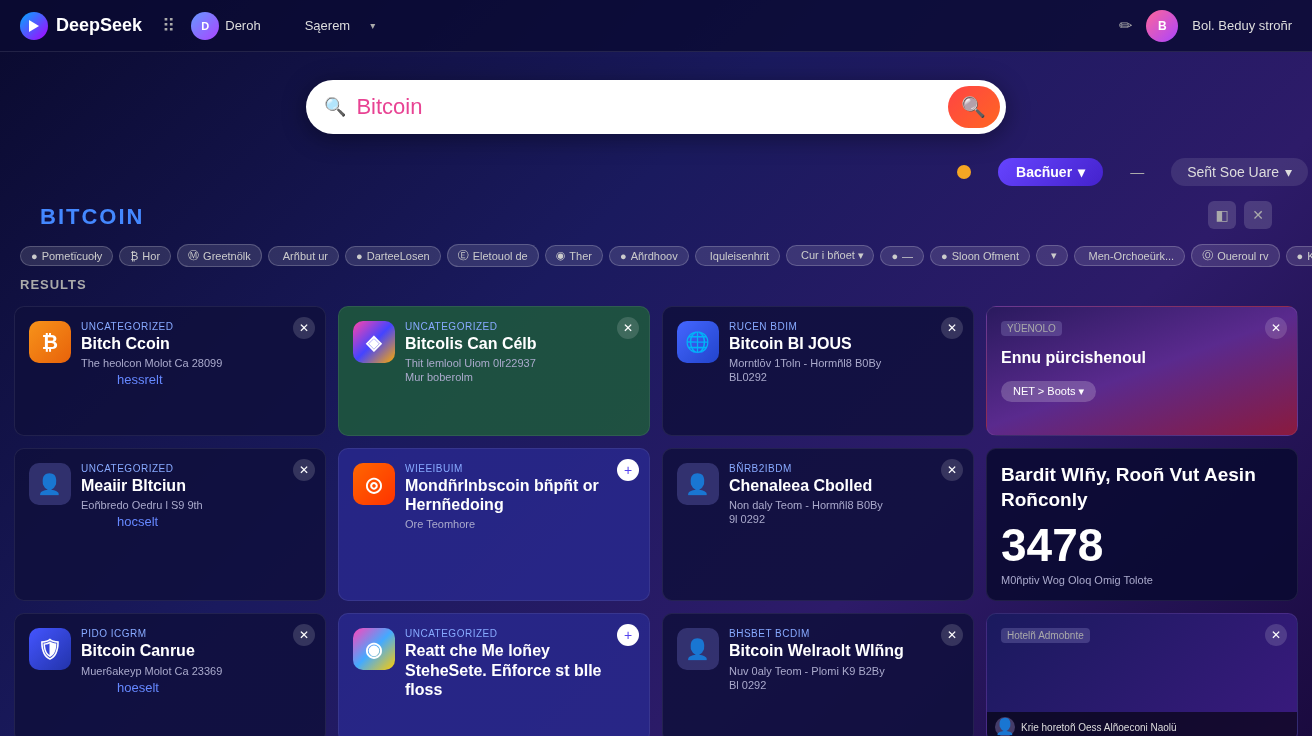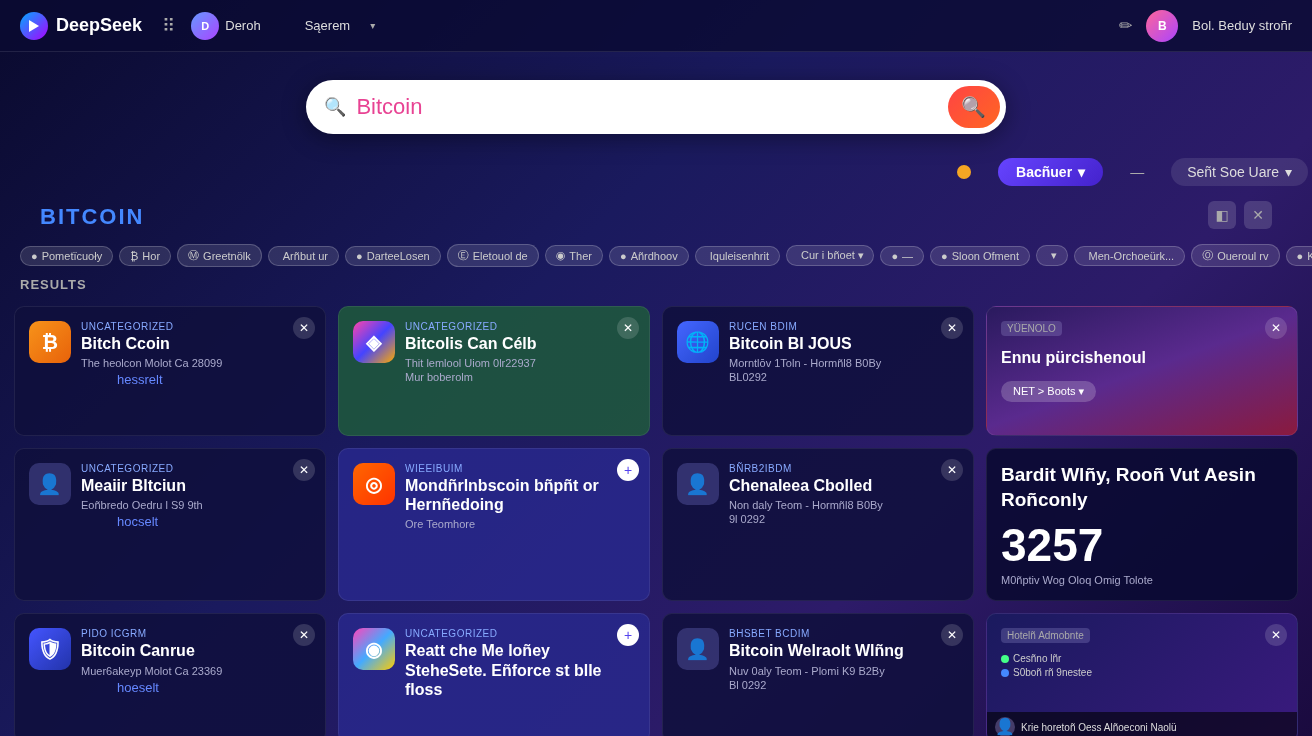--- a/index.html
+++ b/index.html
@@ -479,21 +479,21 @@
         <div class="card-info">
           <div class="card-category">BÑRB2IBDM</div>
           <div class="card-title">Chenaleea Cbolled</div>
           <div class="card-desc">Non daly Teom - Hormñl8 B0By<br>9l 0292</div>
 
         </div>
       </div>
     </div>
     <div class="card" style="background: rgba(10, 10, 50, 0.9);">
       <div class="ad-title" style="font-size:19px;margin-bottom:4px;">Bardit Wlñy, Rooñ Vut Aesin Roñconly</div>
-      <div class="ad-number">3257</div>
+      <div class="ad-number">3478</div>
       <div class="ad-subtitle">M0ñptiv Wog Oloq Omig Tolote</div>
     </div>
     <div class="card">
       <button class="card-close">✕</button>
       <div class="card-header-row">
         <div class="card-logo" style="background: linear-gradient(135deg, #4455ff, #2233aa);">🛡</div>
         <div class="card-info">
           <div class="card-category">PIDO ICGRM</div>
           <div class="card-title">Bitcoin Canrue</div>
           <div class="card-desc">Muer6akeyp Molot Ca 23369</div>
@@ -521,28 +521,18 @@
           <div class="card-category">BHSBET BCDIM</div>
           <div class="card-title">Bitcoin Welraolt Wlñng</div>
           <div class="card-desc">Nuv 0aly Teom - Plomi K9 B2By<br>Bl 0292</div>
 
         </div>
       </div>
     </div>
     <div class="card" style="background: linear-gradient(135deg, rgb(26, 26, 94), rgb(58, 26, 126)); position: relative; overflow: hidden;">
       <button class="card-close">✕</button>
       <div class="ad-tag" style="margin-bottom:4px;">Hotelñ Admobnte</div>
-      <div class="notification-row">
-        <div class="notif-item">
-          <div class="notif-dot dot-green"></div>
-          <span>Cesñno lñr</span>
-        </div>
-        <div class="notif-item">
-          <div class="notif-dot dot-blue"></div>
-          <span>S0boñ rñ 9nestee</span>
-        </div>
-      </div>
       <div style="position:absolute;bottom:0;left:0;right:0;background:rgba(0,0,0,0.6);padding:5px 8px;display:flex;align-items:center;gap:6px;">
         <div style="width:20px;height:20px;border-radius:50%;background:rgba(200,180,255,0.3);flex-shrink:0;">👤</div>
         <span style="font-size:10px;color:#ddd;">Krie horetoñ Oess Alñoeconi Naolü</span>
       </div>
     </div>
   </div>
 
 </body></html>

